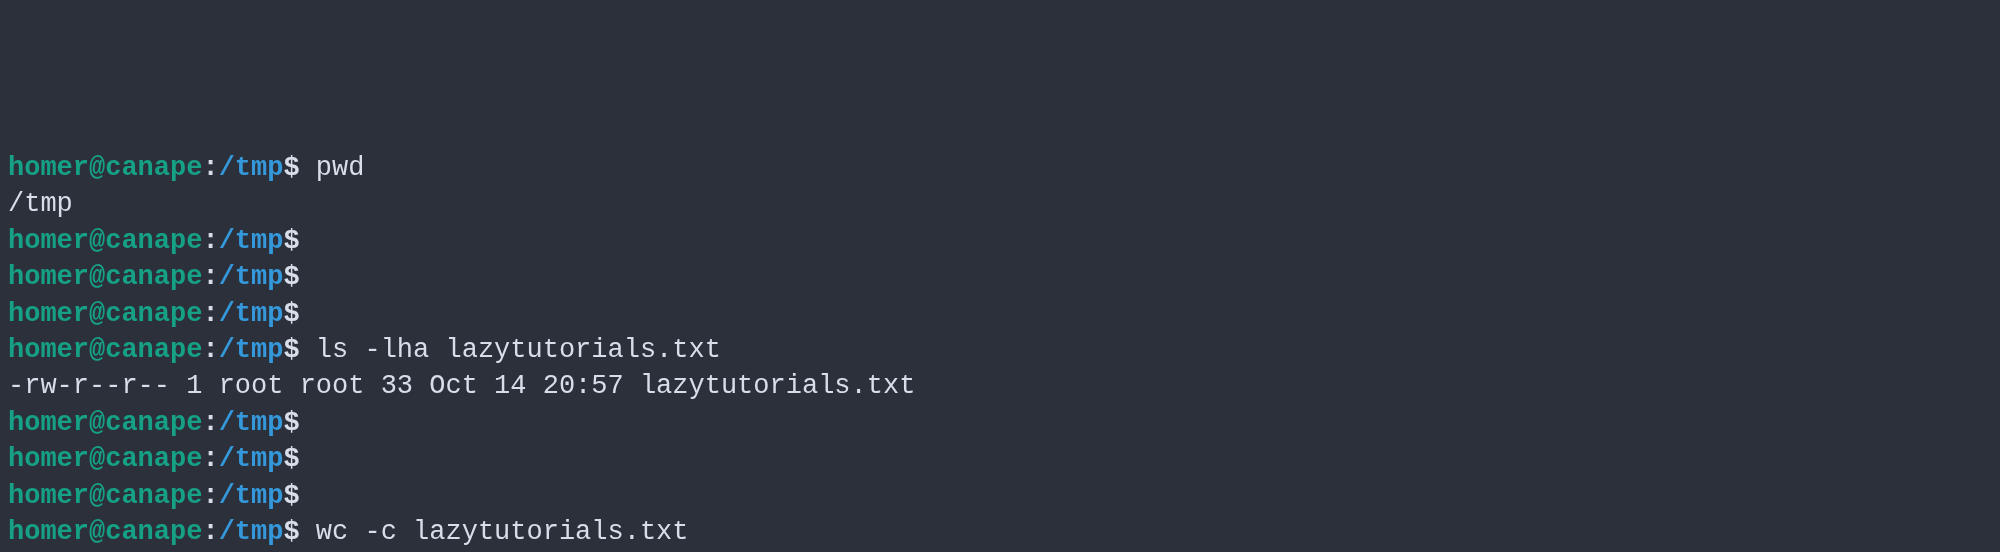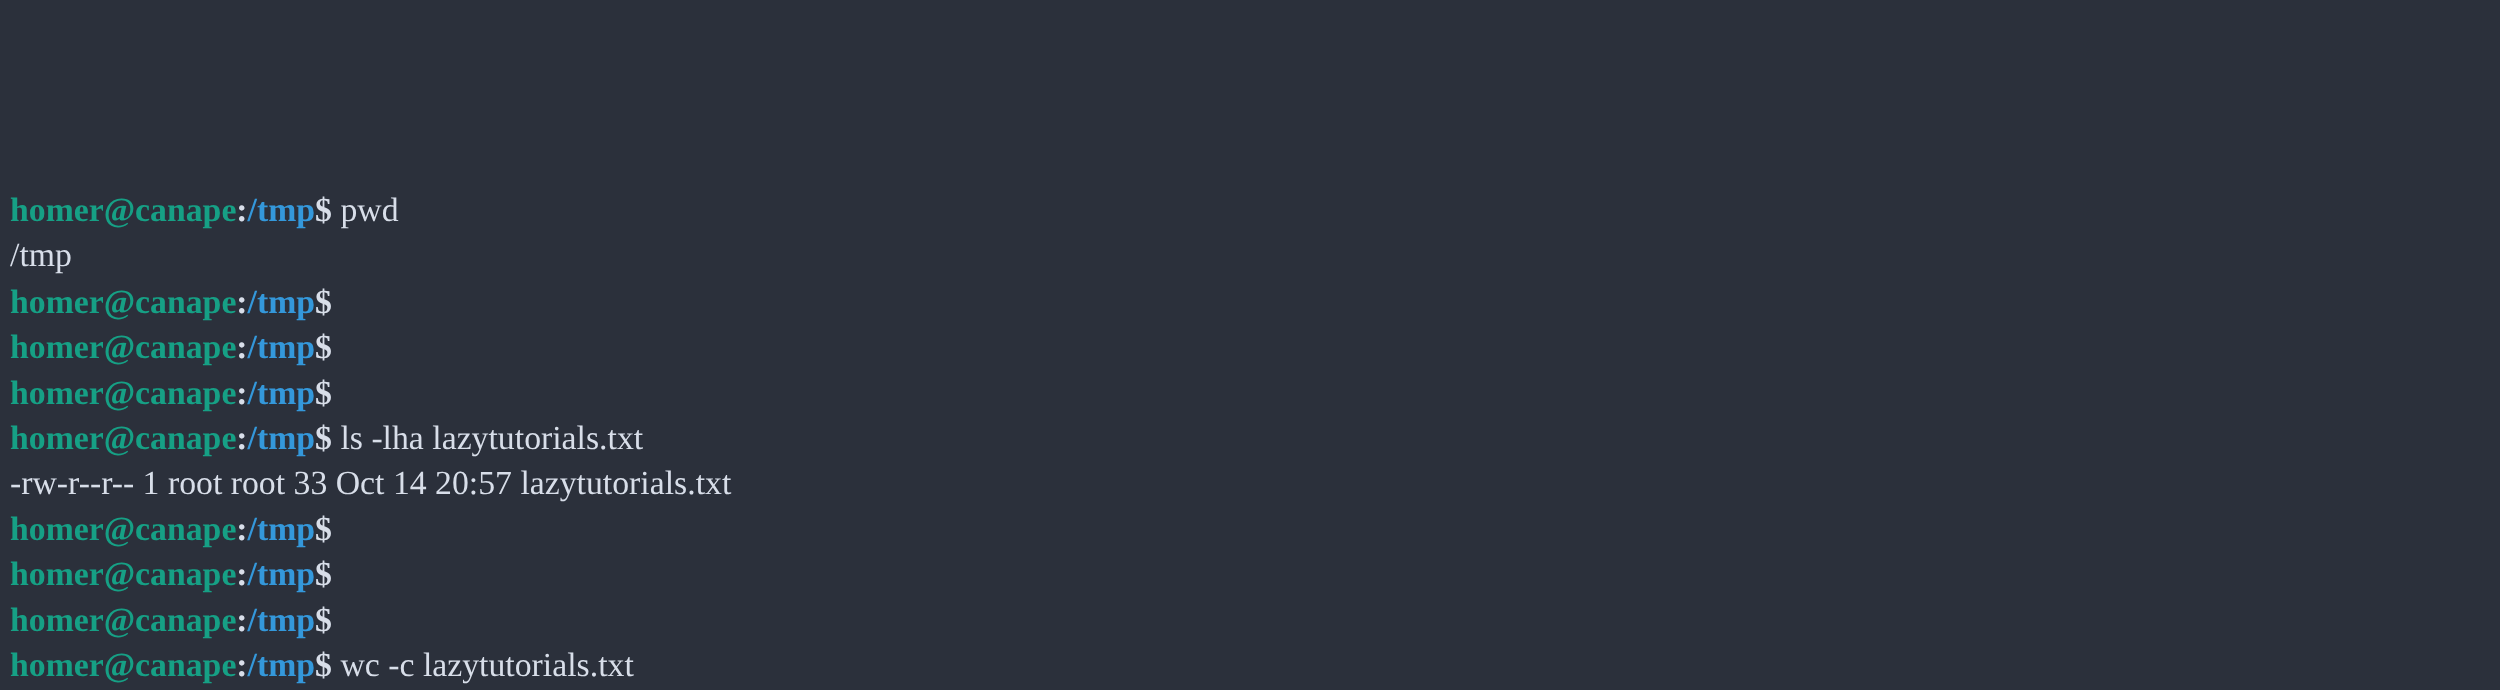--- a/index.html
+++ b/index.html
@@ -30,21 +30,20 @@
     .cmd {
       color: #d8dee9;
       font-weight: normal;
     }
     .output {
       color: #d8dee9;
       font-weight: normal;
     }
     .line {
       display: block;
-      font-family: Liberation Serif, serif;
     }
   </style>
 </head>
 <body>
 
 
 
 <div id="terminal"><div class="line"><span class="user">homer@canape</span><span class="dollar">:</span><span class="path">/tmp</span><span class="dollar">$</span><span class="cmd"> pwd</span></div><div class="line"><span class="output">/tmp</span></div><div class="line"><span class="user">homer@canape</span><span class="dollar">:</span><span class="path">/tmp</span><span class="dollar">$</span><span class="cmd"></span></div><div class="line"><span class="user">homer@canape</span><span class="dollar">:</span><span class="path">/tmp</span><span class="dollar">$</span><span class="cmd"></span></div><div class="line"><span class="user">homer@canape</span><span class="dollar">:</span><span class="path">/tmp</span><span class="dollar">$</span><span class="cmd"></span></div><div class="line"><span class="user">homer@canape</span><span class="dollar">:</span><span class="path">/tmp</span><span class="dollar">$</span><span class="cmd"> ls -lha lazytutorials.txt</span></div><div class="line"><span class="output">-rw-r--r-- 1 root root 33 Oct 14 20:57 lazytutorials.txt</span></div><div class="line"><span class="user">homer@canape</span><span class="dollar">:</span><span class="path">/tmp</span><span class="dollar">$</span><span class="cmd"></span></div><div class="line"><span class="user">homer@canape</span><span class="dollar">:</span><span class="path">/tmp</span><span class="dollar">$</span><span class="cmd"></span></div><div class="line"><span class="user">homer@canape</span><span class="dollar">:</span><span class="path">/tmp</span><span class="dollar">$</span><span class="cmd"></span></div><div class="line"><span class="user">homer@canape</span><span class="dollar">:</span><span class="path">/tmp</span><span class="dollar">$</span><span class="cmd"> wc -c lazytutorials.txt</span></div><div class="line"></div></div>
 
 

